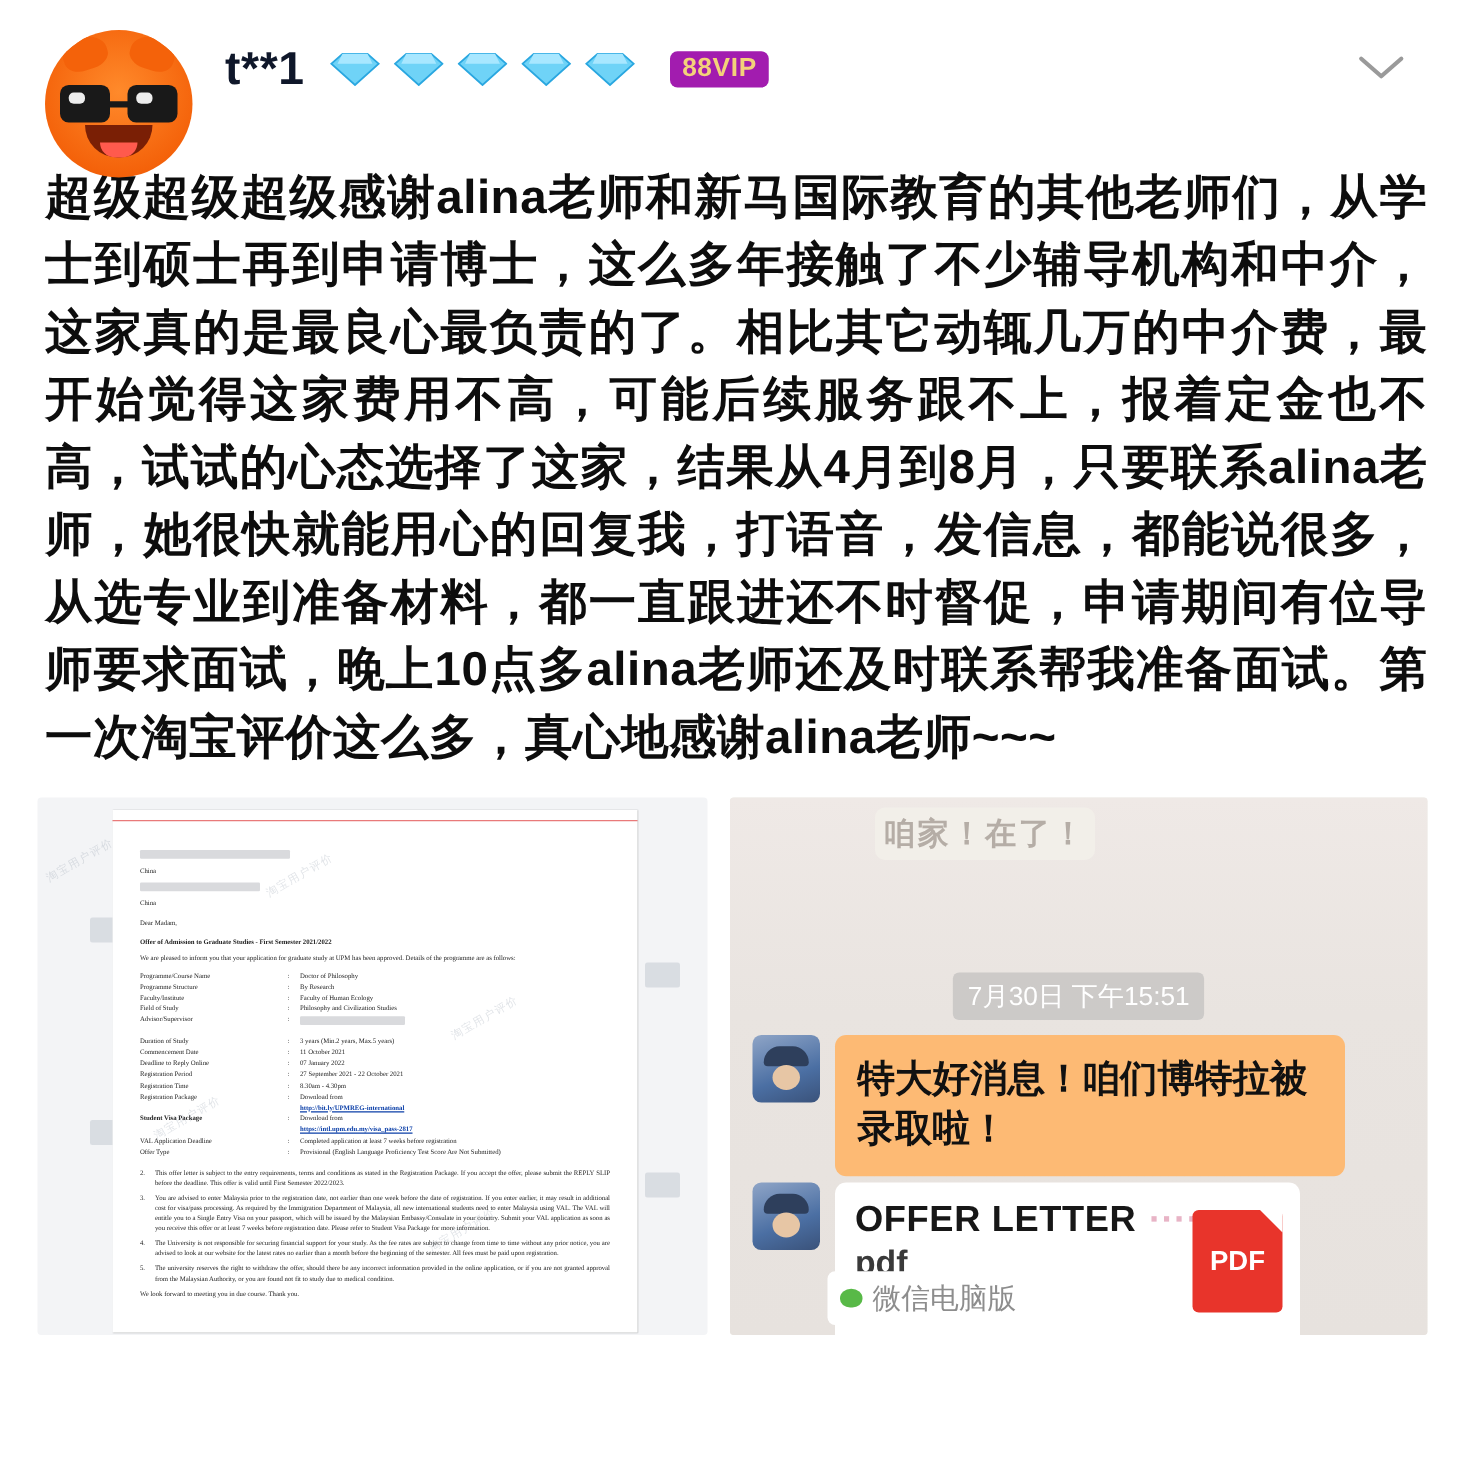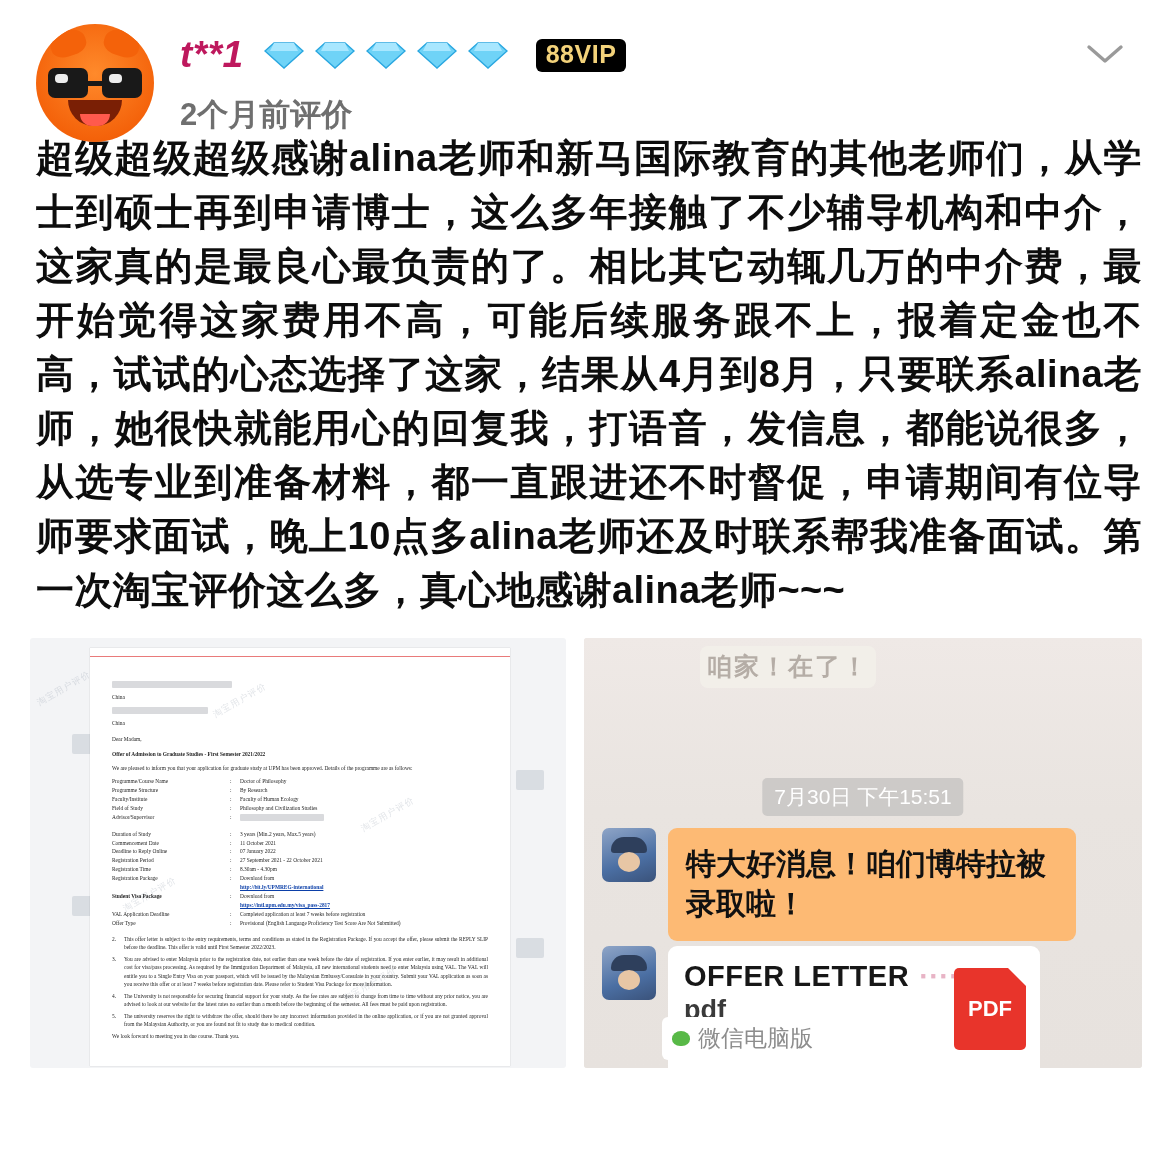--- a/index.html
+++ b/index.html
@@ -112,41 +112,40 @@
     flex: 1 1 auto;
   }
   .name-row {
     display: flex;
     align-items: center;
     gap: 12px;
   }
   .user-name {
     font-size: 37px;
     font-weight: bold;
-    color: #be185d;
+    color: #0f172a;
     letter-spacing: .5px;
     font-family: "Liberation Sans", sans-serif;
-    font-style: italic;
   }
   .diamonds {
     display: flex;
     align-items: center;
     gap: 11px;
     margin-left: 8px;
   }
   .diamond {
     width: 40px;
     height: 27px;
     display: block;
   }
   .vip-badge {
     margin-left: 16px;
-    background: #000000;
+    background: #a21caf;
     color: #f3d27a;
-    font-size: 25px;
+    font-size: 21px;
     font-weight: bold;
     padding: 3px 10px 5px;
     border-radius: 6px;
     line-height: 1;
     letter-spacing: .5px;
   }
   .time-text {
     margin-top: 18px;
     font-size: 31px;
     color: #6f6f6f;
@@ -455,21 +454,20 @@
               <polygon points="10,1 30,1 39,9 20,26 1,9" fill="#6fd3f7" stroke="#2aa7e0" stroke-width="1.4"></polygon>
               <polygon points="10,1 30,1 34,9 6,9" fill="#a8e7ff"></polygon>
             </svg>
           <svg class="diamond" viewBox="0 0 40 27">
               <polygon points="10,1 30,1 39,9 20,26 1,9" fill="#6fd3f7" stroke="#2aa7e0" stroke-width="1.4"></polygon>
               <polygon points="10,1 30,1 34,9 6,9" fill="#a8e7ff"></polygon>
             </svg>
         </span>
         <span class="vip-badge">88VIP</span>
       </div>
-      <div class="time-text">2个月前评价</div>
     </div>
 
     <svg class="chevron" viewBox="0 0 46 46">
       <polyline points="7,17 23,31 39,17" fill="none" stroke="#9a9a9a" stroke-width="3.4" stroke-linecap="round" stroke-linejoin="round"></polyline>
     </svg>
   </div>
 
   <div class="review-text">超级超级超级感谢alina老师和新马国际教育的其他老师们，从学士到硕士再到申请博士，这么多年接触了不少辅导机构和中介，这家真的是最良心最负责的了。相比其它动辄几万的中介费，最开始觉得这家费用不高，可能后续服务跟不上，报着定金也不高，试试的心态选择了这家，结果从4月到8月，只要联系alina老师，她很快就能用心的回复我，打语音，发信息，都能说很多，从选专业到准备材料，都一直跟进还不时督促，申请期间有位导师要求面试，晚上10点多alina老师还及时联系帮我准备面试。第一次淘宝评价这么多，真心地感谢alina老师~~~</div>
 
   <div class="images">

